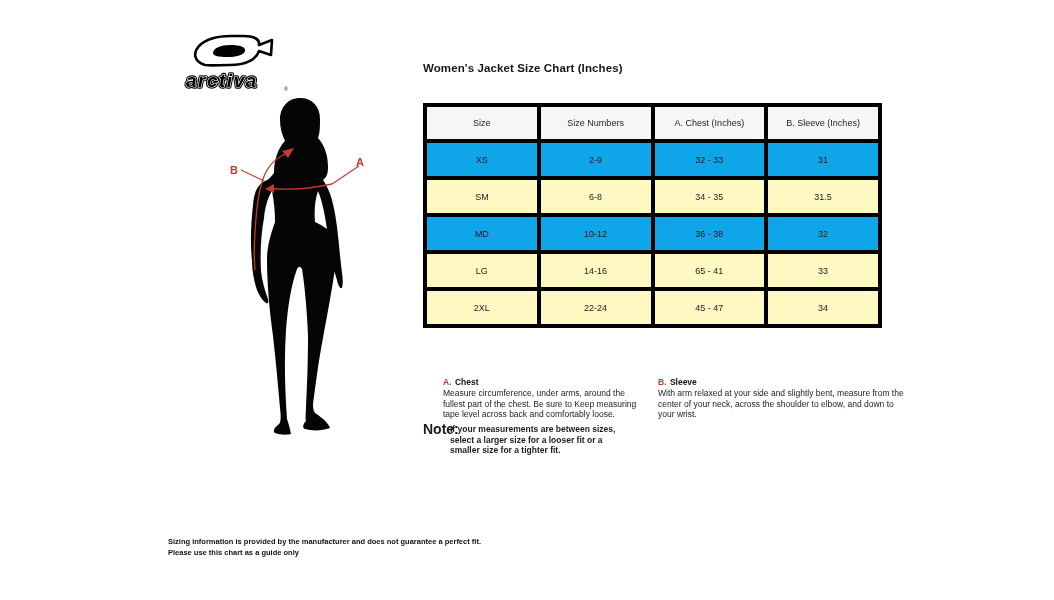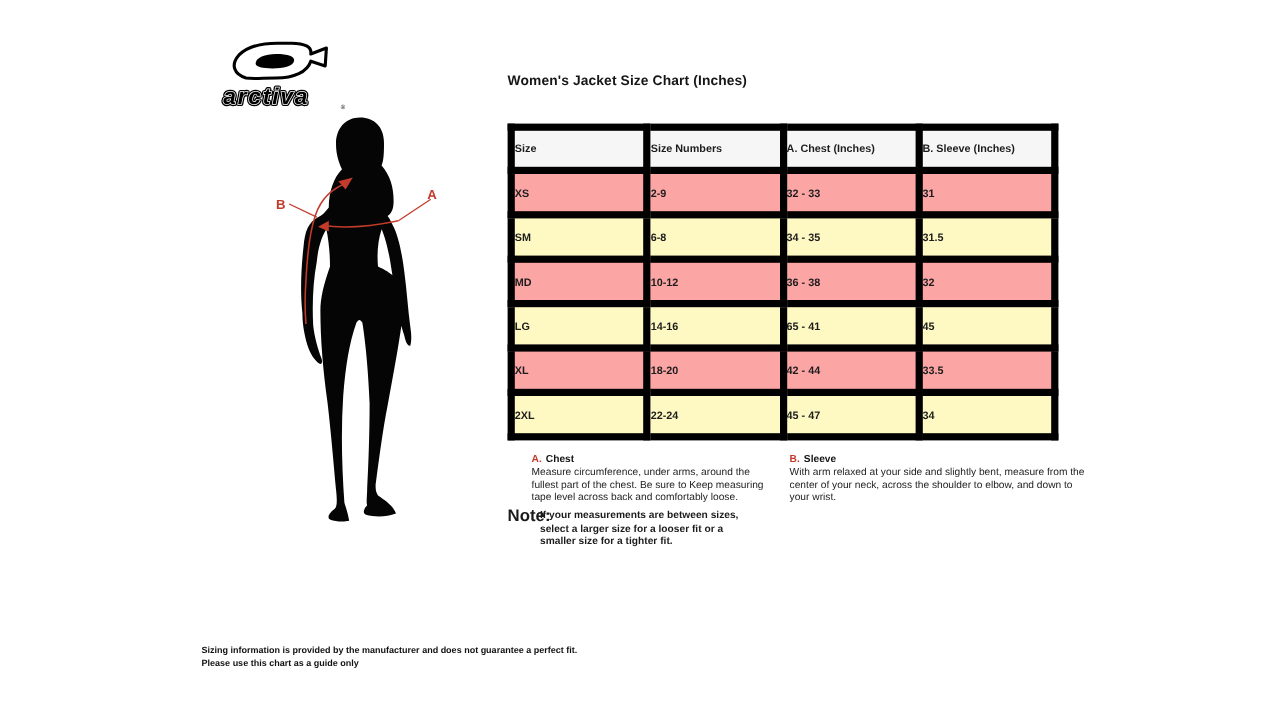--- a/index.html
+++ b/index.html
@@ -16,27 +16,27 @@
   .figure { left: 210px; top: 90px; width: 200px; height: 350px; }
   .figlabel { font-family: "Liberation Sans", sans-serif; font-size: 11px; font-weight: bold; fill: var(--accent); }
 
   
   .title { left: 423px; top: 62px; font-size: 11.5px; font-weight: bold; color: #161616; letter-spacing: 0.1px; }
 
   
   .size-table-wrap { left: 423px; top: 103px; width: 459px; }
   table.size-table { width: 100%; border-collapse: collapse; table-layout: fixed; }
   table.size-table th, table.size-table td {
-    border: 6px solid #000000;
-    text-align: left; vertical-align: middle;
-    font-size: 9px; font-weight: bold; color: #1c1c1c;
+    border: 4px solid #000000;
+    text-align: center; vertical-align: middle;
+    font-size: 9px; font-weight: normal; color: #1c1c1c;
   }
   table.size-table th { height: 36px; background: #f6f6f6; }
   table.size-table td { height: 37px; background: #fef9c3; }
-  table.size-table tr.shade td { background: #fca5a5; }
+  table.size-table tr.shade td { background: #0ea5e9; }
 
   
   .measure-notes { left: 423px; top: 377px; width: 465px; display: flex; margin-left: 20px; }
   .note-col-a { width: 215px; padding-right: 10px; }
   .note-col-b { width: 248px; }
   .note-heading { font-size: 8.5px; font-weight: bold; color: #141414; margin-bottom: 1px; }
   .note-heading .red { color: var(--accent); margin-right: 1px; }
   .note-body { font-size: 8.5px; line-height: 10.5px; color: #222; }
 
   
@@ -134,27 +134,21 @@
       <tr class="shade">
         <td>MD</td>
         <td>10-12</td>
         <td>36 - 38</td>
         <td>32</td>
       </tr>
       <tr>
         <td>LG</td>
         <td>14-16</td>
         <td>65 - 41</td>
-        <td>45</td>
-      </tr>
-      <tr class="shade">
-        <td>XL</td>
-        <td>18-20</td>
-        <td>42 - 44</td>
-        <td>33.5</td>
+        <td>33</td>
       </tr>
       <tr>
         <td>2XL</td>
         <td>22-24</td>
         <td>45 - 47</td>
         <td>34</td>
       </tr>
     </tbody>
   </table>
 </div>

